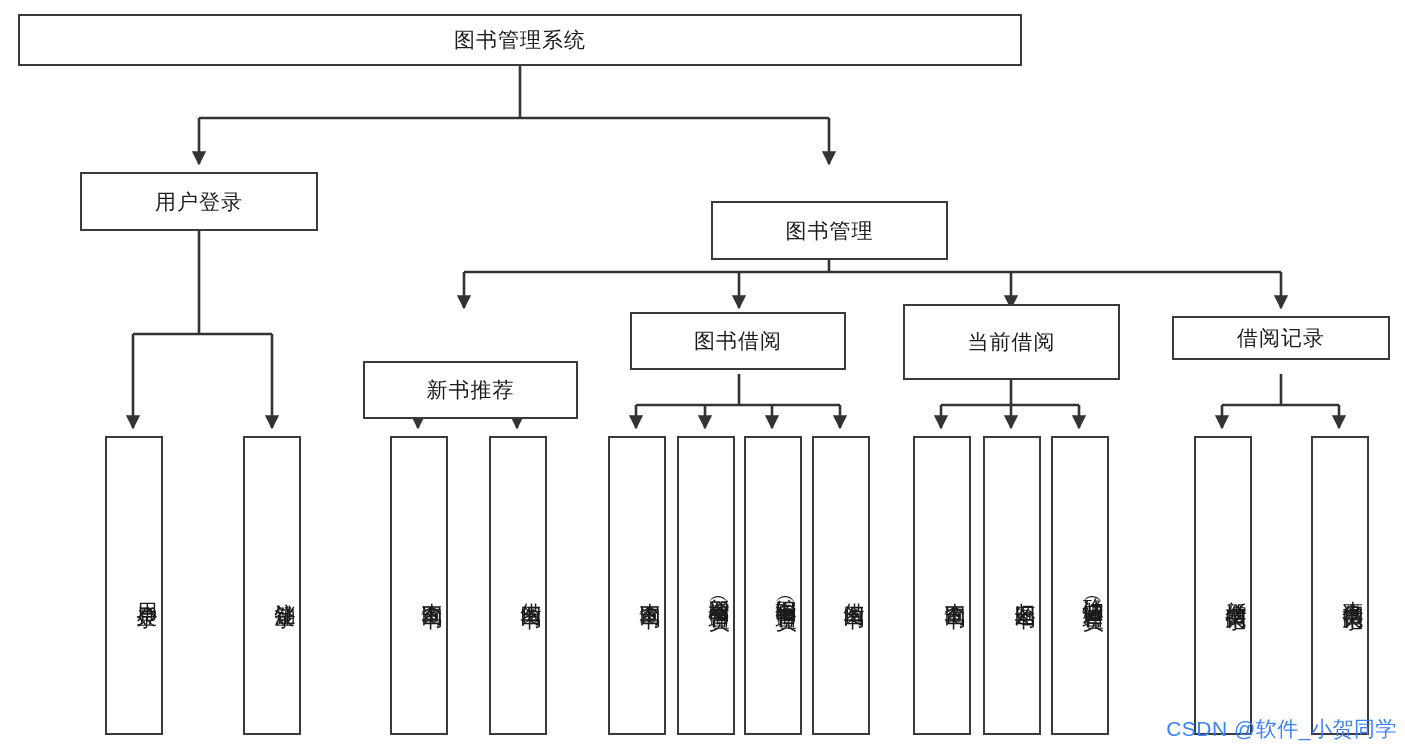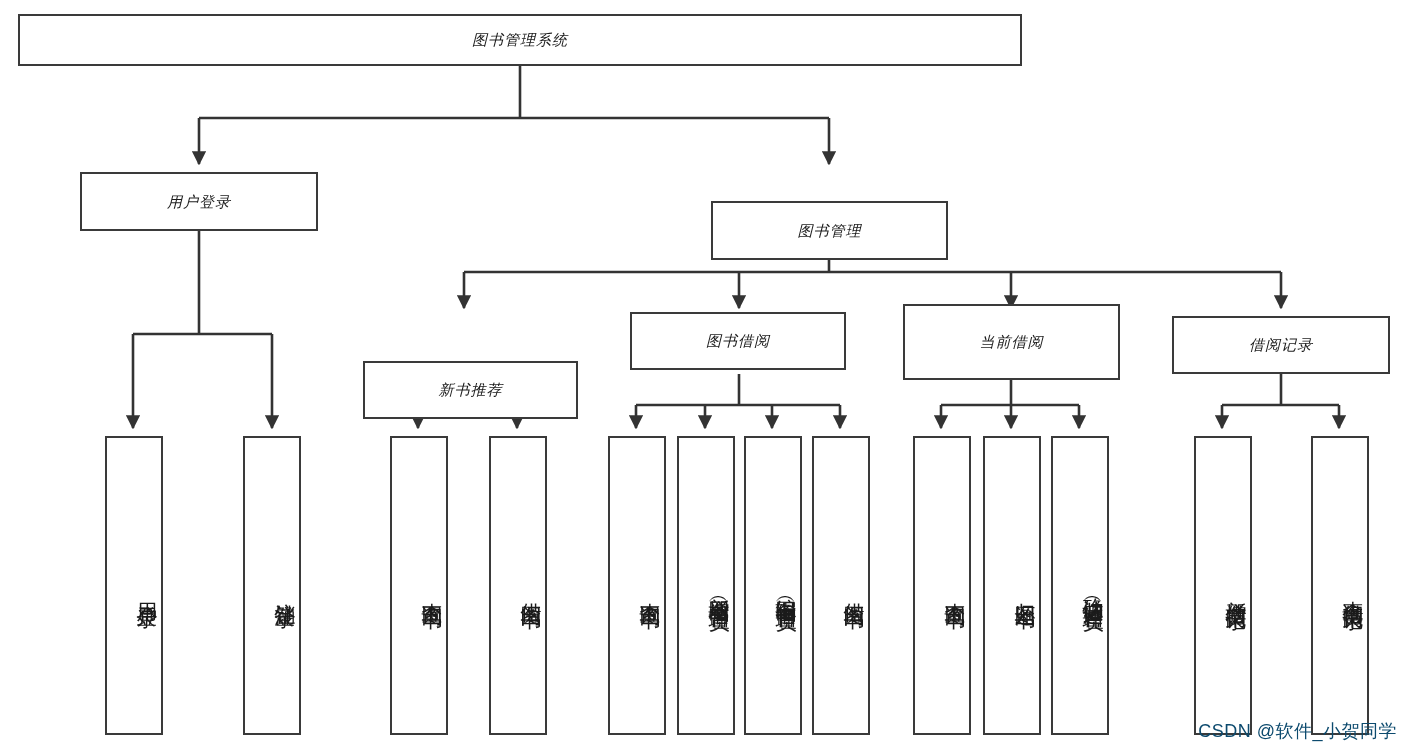--- a/index.html
+++ b/index.html
@@ -31,24 +31,23 @@
     position: absolute;
     box-sizing: border-box;
     border: 2px solid #3a3a3a;
     background: #ffffff;
     display: flex;
     align-items: center;
     justify-content: center;
     color: #1b1b1b;
   }
   .node.horiz {
-    font-size: 15px;
+    font-size: 21px;
     letter-spacing: 1px;
     line-height: 1.2;
-    font-style: italic;
   }
   .node.vert {
     writing-mode: vertical-rl;
     text-orientation: upright;
     font-size: 21px;
     letter-spacing: 2px;
     align-items: flex-start;
     justify-content: center;
     padding-top: 8px;
     overflow: hidden;
@@ -56,22 +55,22 @@
   .node.vert .vlabel {
     writing-mode: vertical-rl;
     text-orientation: upright;
     display: block;
     white-space: nowrap;
   }
   .watermark {
     position: absolute;
     right: 8px;
     bottom: 4px;
-    font-size: 18px;
-    color: #0c4a6e;
+    font-size: 21px;
+    color: #3b82f6;
     letter-spacing: 0.5px;
     white-space: nowrap;
   }
 </style>
 </head>
 <body>
 
 <div id="canvas">
 
   <svg id="wires" viewBox="0 0 1405 747">
@@ -125,21 +124,21 @@
   </svg>
 
   <div class="node horiz" style="left:18px; top:14px; width:1004px; height:52px;">图书管理系统</div>
 
   <div class="node horiz" style="left:80px; top:172px; width:238px; height:59px;">用户登录</div>
   <div class="node horiz" style="left:711px; top:172px; width:237px; height:59px;margin-top:29px;">图书管理</div>
 
   <div class="node horiz" style="left:363px; top:316px; width:215px; height:58px;margin-top:45px;">新书推荐</div>
   <div class="node horiz" style="left:630px; top:312px; width:216px; height:58px;">图书借阅</div>
   <div class="node horiz" style="left:903px; top:304px; width:217px; height:76px;">当前借阅</div>
-  <div class="node horiz" style="left:1172px; top:316px; width:218px; height:58px;">借阅记录</div>
+  <div class="node horiz" style="left:1172px; top:316px; width:218px; height:44px;">借阅记录</div>
 
   <div class="node vert" style="left:105px; top:436px; width:58px; height:299px;">
     <span class="vlabel">用户登录</span>
   </div>
   <div class="node vert" style="left:243px; top:436px; width:58px; height:299px;">
     <span class="vlabel">注销登录</span>
   </div>
 
   <div class="node vert" style="left:390px; top:436px; width:58px; height:299px;">
     <span class="vlabel">查询图书</span>

